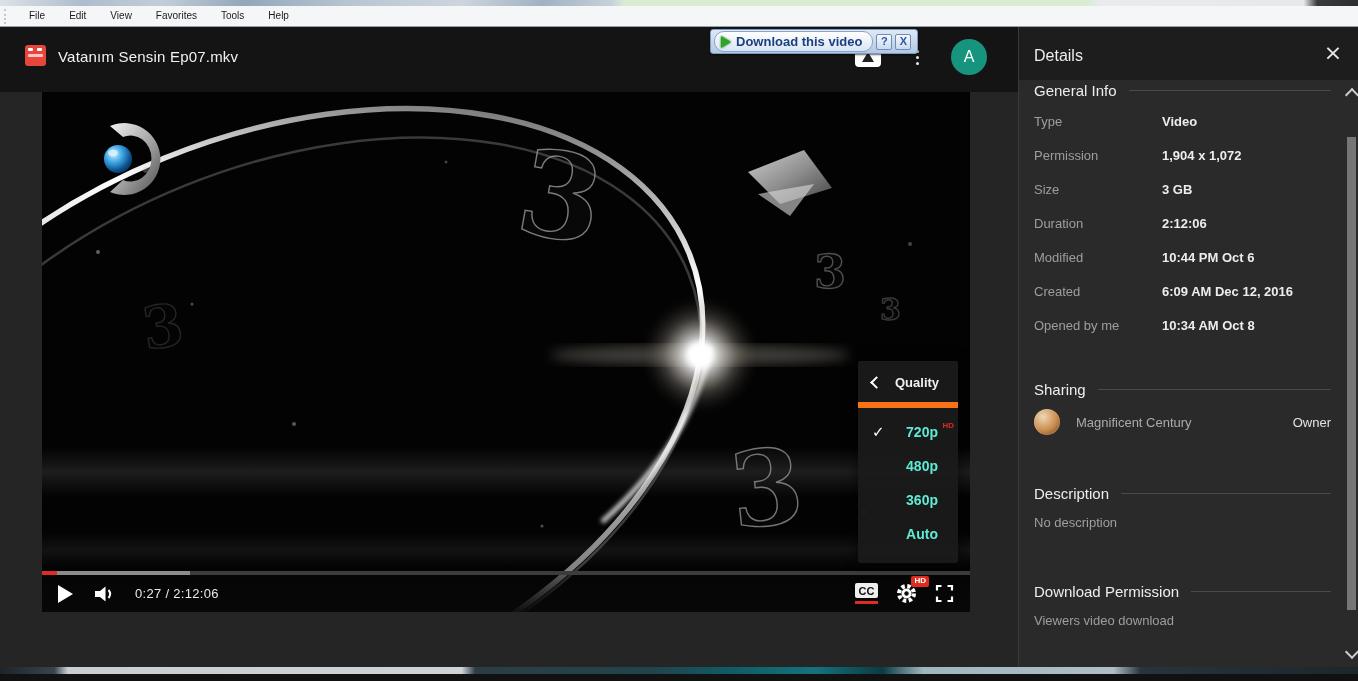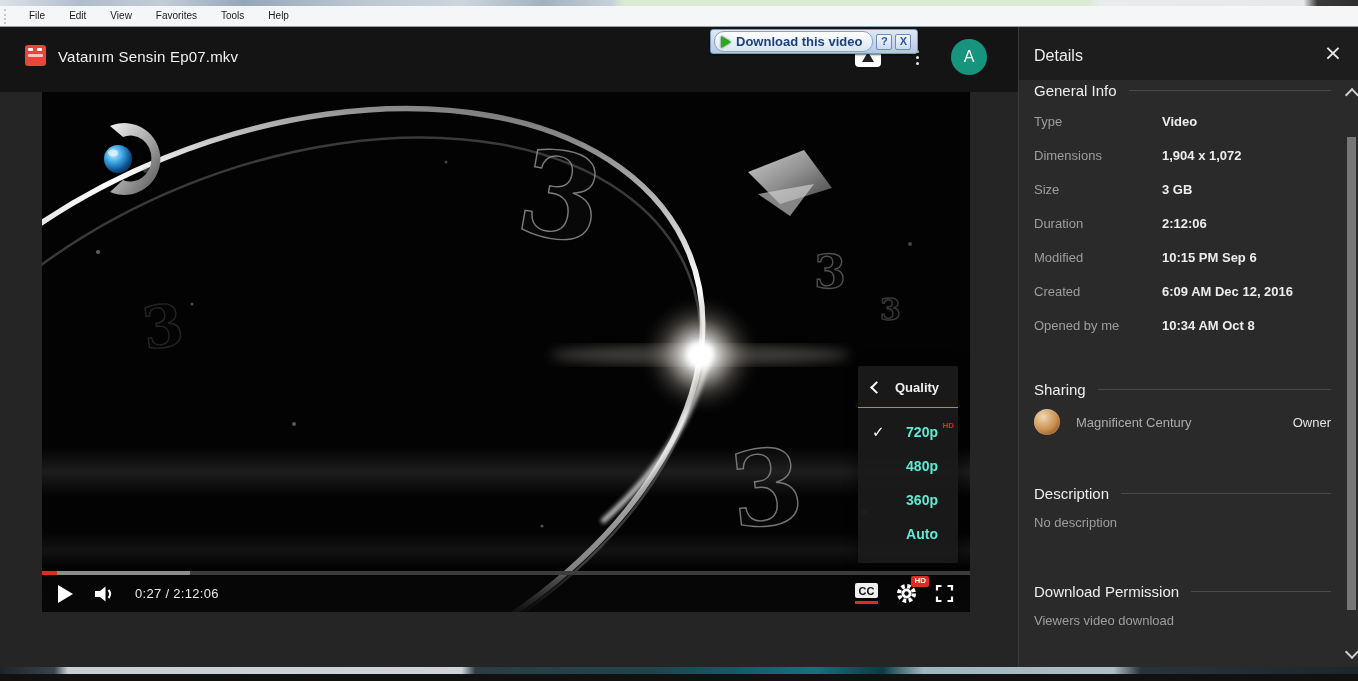--- a/index.html
+++ b/index.html
@@ -71,21 +71,21 @@
     font-weight:bold;display:flex;align-items:center;justify-content:center;}
   .cc-line{width:23px;height:3px;background:#dd2c22;margin-top:3px;}
   .gear-btn{position:relative;cursor:pointer;display:flex;}
   .hd-badge{position:absolute;right:-12px;top:-7px;background:#dd2c22;color:#fff;font-size:8px;
     font-weight:bold;padding:1px 3px;border-radius:2px;line-height:1.1;}
   .fs-btn{cursor:pointer;display:flex;}
 
   
   .q-menu{position:absolute;right:12px;bottom:49px;width:100px;background:rgba(27,27,27,.93);
     border-radius:2px;box-shadow:0 0 14px rgba(0,0,0,.6);}
-  .q-head{display:flex;align-items:center;gap:14px;padding:14px 12px 12px 14px;border-bottom:1px solid #f97316;cursor:pointer;}
+  .q-head{display:flex;align-items:center;gap:14px;padding:14px 12px 12px 14px;border-bottom:6px solid #f97316;cursor:pointer;}
   .chev-left{width:7px;height:7px;border-left:2px solid #fff;border-bottom:2px solid #fff;transform:rotate(45deg);}
   .q-title{font-size:13px;font-weight:bold;color:#f0f0f0;}
   .q-items{padding:7px 0 12px;}
   .q-item{position:relative;height:34px;display:flex;align-items:center;justify-content:flex-end;
     padding-right:20px;cursor:pointer;}
   .q-label{font-size:14px;font-weight:bold;color:#5eead4;}
   .q-check{position:absolute;left:14px;top:8px;color:#fff;font-size:15px;
     font-family:"DejaVu Sans",sans-serif;}
   .q-hd{position:absolute;right:4px;top:6px;color:#e02a20;font-size:8px;font-weight:bold;}
 
@@ -325,34 +325,34 @@
     <div class="d-content">
 
       <div class="sec-head">General Info</div>
 
       <div class="rows">
         <div class="d-row">
           <span class="d-label">Type</span>
           <span class="d-value">Video</span>
         </div>
         <div class="d-row">
-          <span class="d-label">Dimensions</span>
+          <span class="d-label">Permission</span>
           <span class="d-value">1,904 x 1,072</span>
         </div>
         <div class="d-row">
           <span class="d-label">Size</span>
           <span class="d-value">3 GB</span>
         </div>
         <div class="d-row">
           <span class="d-label">Duration</span>
           <span class="d-value">2:12:06</span>
         </div>
         <div class="d-row">
           <span class="d-label">Modified</span>
-          <span class="d-value">10:15 PM Sep 6</span>
+          <span class="d-value">10:44 PM Oct 6</span>
         </div>
         <div class="d-row">
           <span class="d-label">Created</span>
           <span class="d-value">6:09 AM Dec 12, 2016</span>
         </div>
         <div class="d-row">
           <span class="d-label">Opened by me</span>
           <span class="d-value">10:34 AM Oct 8</span>
         </div>
       </div>

